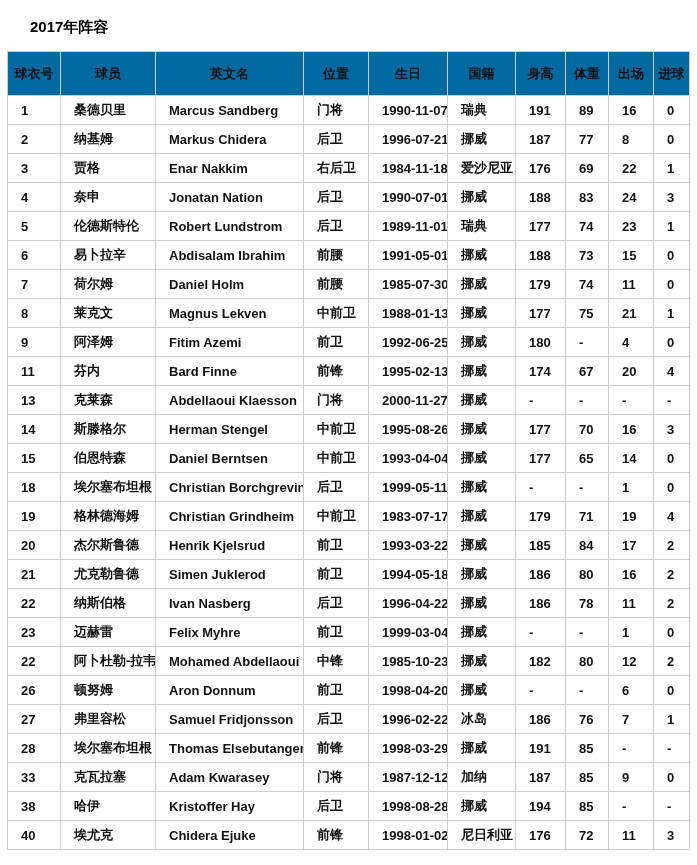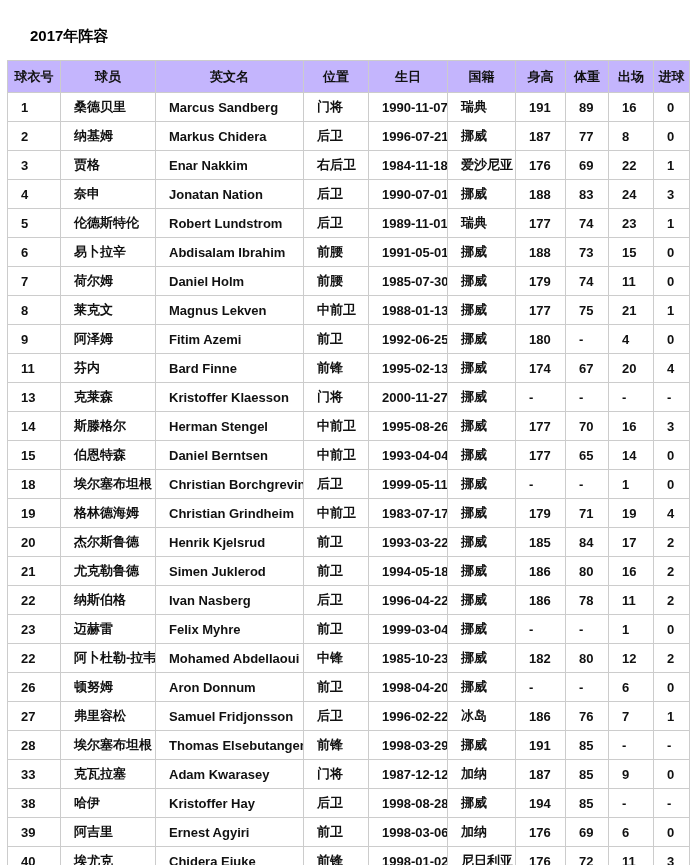--- a/index.html
+++ b/index.html
@@ -6,21 +6,21 @@
     margin: 0;
     padding: 0;
     background: #ffffff;
     width: 697px;
     height: 865px;
     font-family: "Liberation Sans", "DejaVu Sans", sans-serif;
     color: #111111;
     overflow: hidden;
   }
   .page-title {
-    margin: 27px 0 0 30px;
+    margin: 18px 0 0 30px;
     font-size: 15px;
     font-weight: bold;
     color: #000000;
     line-height: 18px;
   }
   table.roster {
     border-collapse: collapse;
     table-layout: fixed;
     width: 682px;
     margin: 15px 0 0 7px;
@@ -29,22 +29,22 @@
   table.roster td {
     border: 1px solid #cccccc;
     font-size: 13px;
     font-weight: bold;
     color: #111111;
     overflow: hidden;
     white-space: nowrap;
     box-sizing: border-box;
   }
   table.roster th {
-    height: 32px;
-    background: #c4b5fd;
+    height: 44px;
+    background: #0369a1;
     padding: 0 2px;
   }
   table.roster td {
     height: 29px;
     text-align: left;
     padding: 0 2px 0 13px;
     background: #ffffff;
   }
   
   col.c0 { width: 53px; }
@@ -207,21 +207,21 @@
         <td>1995-02-13</td>
         <td>挪威</td>
         <td>174</td>
         <td>67</td>
         <td>20</td>
         <td>4</td>
       </tr>
       <tr>
         <td>13</td>
         <td>克莱森</td>
-        <td>Kristoffer Klaesson</td>
+        <td>Abdellaoui Klaesson</td>
         <td>门将</td>
         <td>2000-11-27</td>
         <td>挪威</td>
         <td>-</td>
         <td>-</td>
         <td>-</td>
         <td>-</td>
       </tr>
       <tr>
         <td>14</td>
@@ -383,32 +383,20 @@
         <td>38</td>
         <td>哈伊</td>
         <td>Kristoffer Hay</td>
         <td>后卫</td>
         <td>1998-08-28</td>
         <td>挪威</td>
         <td>194</td>
         <td>85</td>
         <td>-</td>
         <td>-</td>
-      </tr>
-      <tr>
-        <td>39</td>
-        <td>阿吉里</td>
-        <td>Ernest Agyiri</td>
-        <td>前卫</td>
-        <td>1998-03-06</td>
-        <td>加纳</td>
-        <td>176</td>
-        <td>69</td>
-        <td>6</td>
-        <td>0</td>
       </tr>
       <tr>
         <td>40</td>
         <td>埃尤克</td>
         <td>Chidera Ejuke</td>
         <td>前锋</td>
         <td>1998-01-02</td>
         <td>尼日利亚</td>
         <td>176</td>
         <td>72</td>

